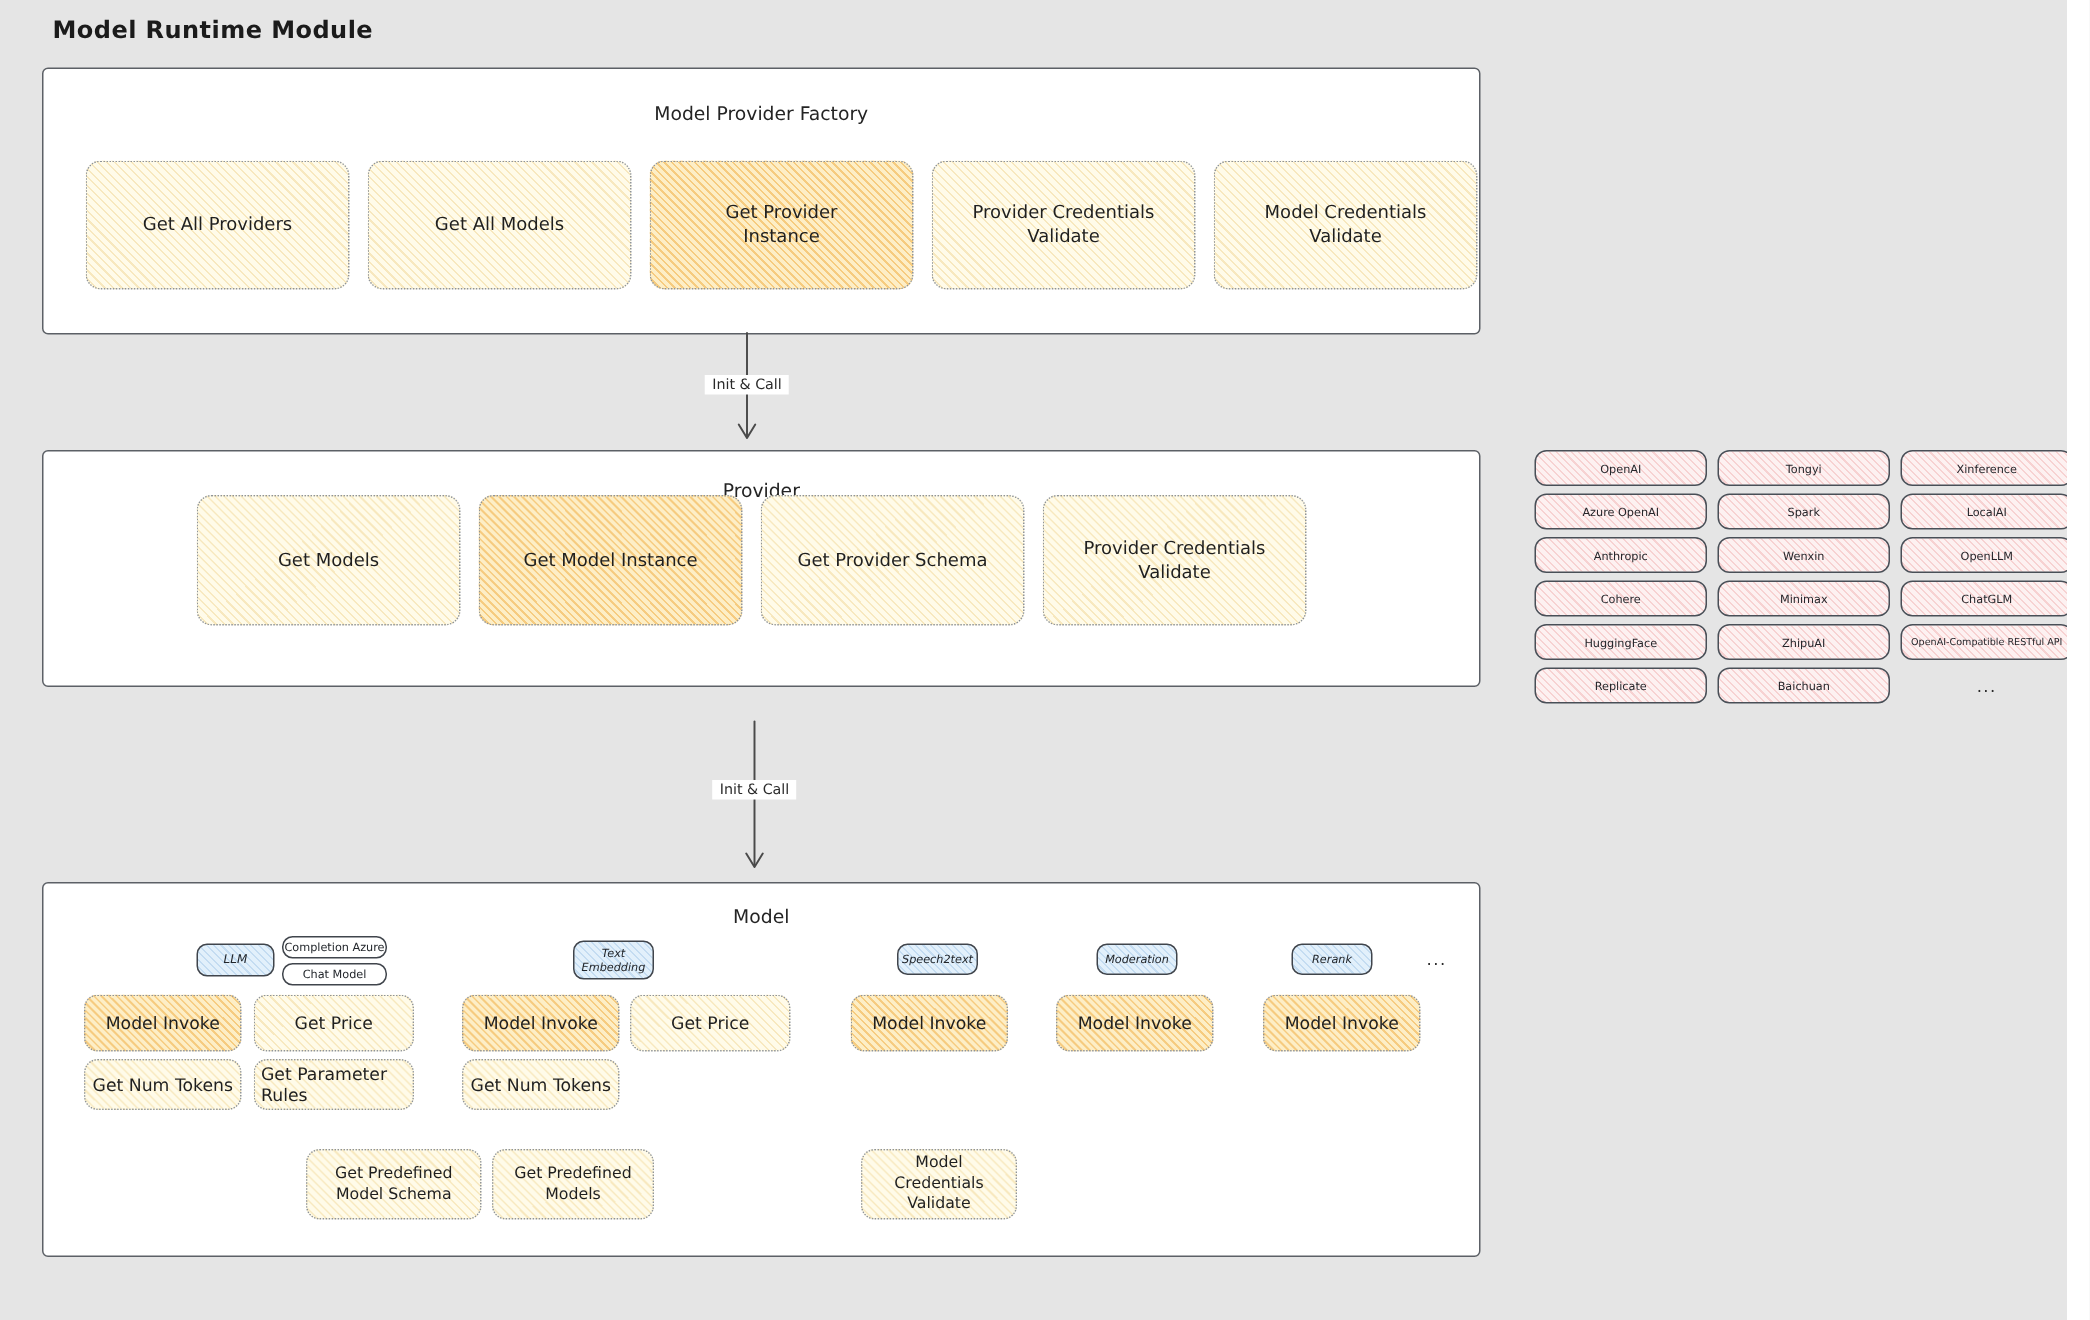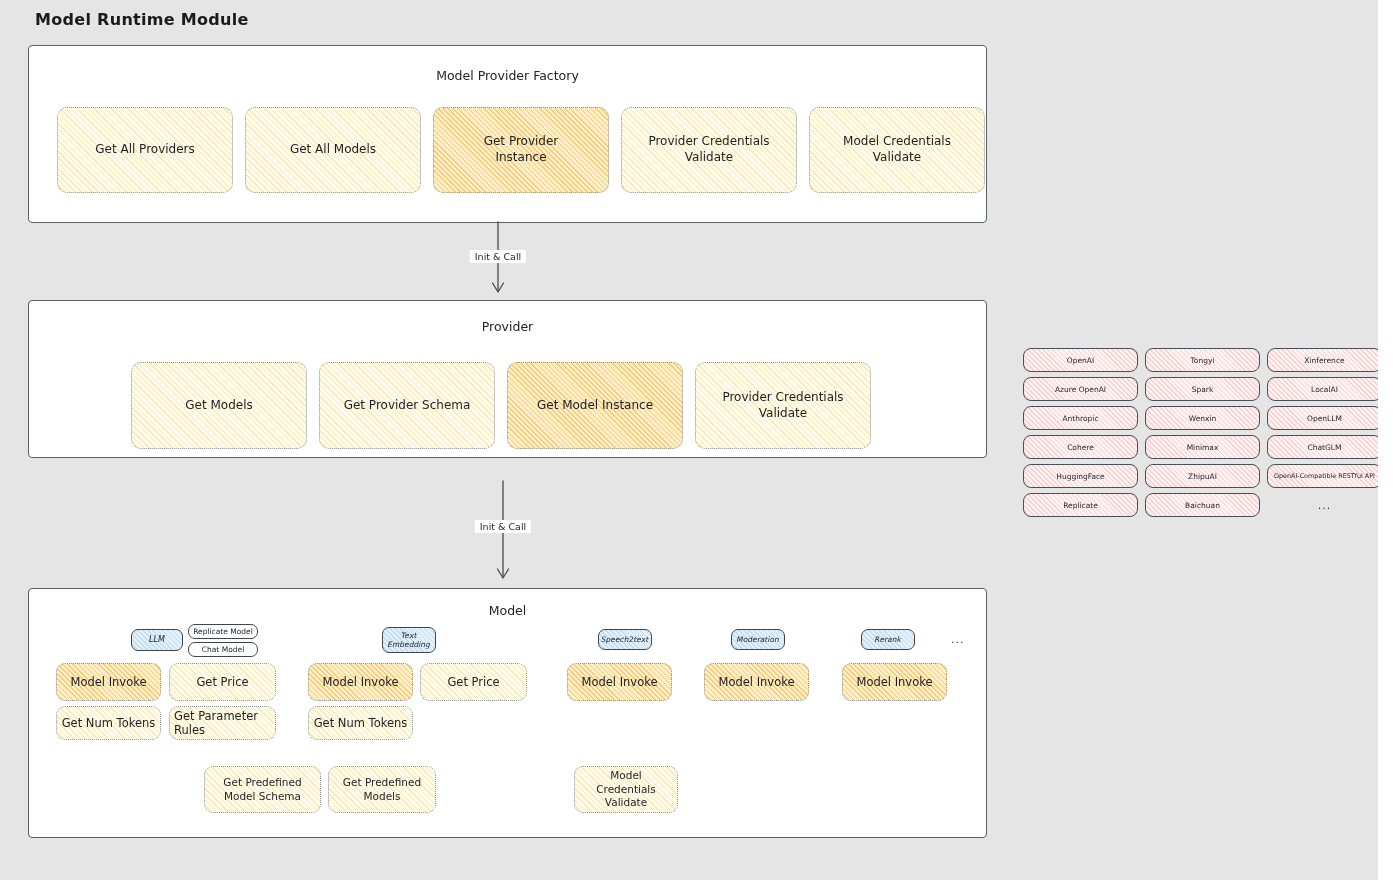--- a/index.html
+++ b/index.html
@@ -30,33 +30,33 @@
      background-image:repeating-linear-gradient(45deg,rgba(118,168,216,.28) 0 1px,transparent 1px 3.5px);}
 
   
   .node{border:1.5px dotted #8f9499;border-radius:10px;display:flex;align-items:center;
         justify-content:center;text-align:center;font-size:12px;line-height:1.3;
         padding:0 14px;box-sizing:border-box;}
   .node.narrow{padding:18px 30px;}
 
   .factory-row{position:absolute;left:28px;top:61px;display:flex;gap:12px;}
   .factory-row .node{width:176px;height:86px;}
-  .provider-row{position:absolute;left:102px;top:61px;display:flex;gap:12px;}
+  .provider-row{position:absolute;left:102px;top:29px;display:flex;gap:12px;}
   .provider-row .node{width:176px;height:87px;}
 
   
   .arrow{position:absolute;overflow:visible;}
   .arrow line,.arrow polyline{stroke:#4a4a4a;stroke-width:1.3;fill:none;
         stroke-linecap:round;stroke-linejoin:round;}
   .arrow-label{position:absolute;transform:translateX(-50%);background:#ffffff;
         padding:1px 5px;font-size:9.5px;color:#2a2a2a;white-space:nowrap;}
 
   
   .providers-grid{position:absolute;left:1023px;top:300px;display:grid;
-        grid-template-columns:repeat(3,115px);grid-auto-rows:24px;column-gap:7px;row-gap:5px;margin-top:48px;}
+        grid-template-columns:repeat(3,115px);grid-auto-rows:24px;column-gap:7px;row-gap:5px;}
   .pnode{border:1.3px solid #494f57;border-radius:8px;display:flex;align-items:center;
         justify-content:center;font-size:7.5px;white-space:nowrap;color:#26262b;}
   .pnode.tight{font-size:6.4px;}
   .pnode-more{display:flex;align-items:center;justify-content:center;font-size:11px;
         letter-spacing:1px;color:#2a2a2a;}
 
   
   .tab{position:absolute;border:1.3px solid #40454c;border-radius:7px;display:flex;
         align-items:center;justify-content:center;text-align:center;font-size:7.5px;
         line-height:1.2;color:#22262b;padding:0 2px;box-sizing:border-box;font-style:italic;}
@@ -116,22 +116,22 @@
   <svg class="arrow" style="left:488px;top:222px;" width="20" height="72">
     <line x1="10" y1="0" x2="10" y2="69"></line>
     <polyline points="4.5,61 10,70 15.5,61"></polyline>
   </svg>
   <span class="arrow-label" style="left:498px;top:250px;">Init &amp; Call</span>
 
   <section class="container stacked" style="left:28px;top:300px;width:957px;height:156px;">
     <div class="container-title" style="top:18px;">Provider</div>
     <div class="provider-row">
       <div class="node fill-yellow">Get Models</div>
+      <div class="node fill-orange">Get Model Instance</div>
       <div class="node fill-yellow">Get Provider Schema</div>
-      <div class="node fill-orange">Get Model Instance</div>
       <div class="node fill-yellow">Provider Credentials Validate</div>
     </div>
   </section>
 
   <div class="providers-grid">
     <div class="pnode fill-pink">OpenAI</div>
     <div class="pnode fill-pink">Tongyi</div>
     <div class="pnode fill-pink">Xinference</div>
     <div class="pnode fill-pink">Azure OpenAI</div>
     <div class="pnode fill-pink">Spark</div>
@@ -153,21 +153,21 @@
   <svg class="arrow" style="left:493px;top:481px;" width="20" height="99">
     <line x1="10" y1="0" x2="10" y2="96"></line>
     <polyline points="4.5,88 10,97 15.5,88"></polyline>
   </svg>
   <span class="arrow-label" style="left:503px;top:520px;">Init &amp; Call</span>
 
   <section class="container stacked" style="left:28px;top:588px;width:957px;height:248px;">
     <div class="container-title" style="top:14px;">Model</div>
 
     <div class="tab fill-blue t-llm">LLM</div>
-    <div class="subtab st-completion">Replicate Model</div>
+    <div class="subtab st-completion">Completion Azure</div>
     <div class="subtab st-chat">Chat Model</div>
     <div class="tab fill-blue t-te">Text Embedding</div>
     <div class="tab fill-blue t-s2t">Speech2text</div>
     <div class="tab fill-blue t-mod">Moderation</div>
     <div class="tab fill-blue t-rerank">Rerank</div>
     <div class="ellipsis t-more">...</div>
 
     <div class="mnode fill-orange m-mi1">Model Invoke</div>
     <div class="mnode fill-yellow m-gp1">Get Price</div>
     <div class="mnode fill-yellow m-gnt1">Get Num Tokens</div>

